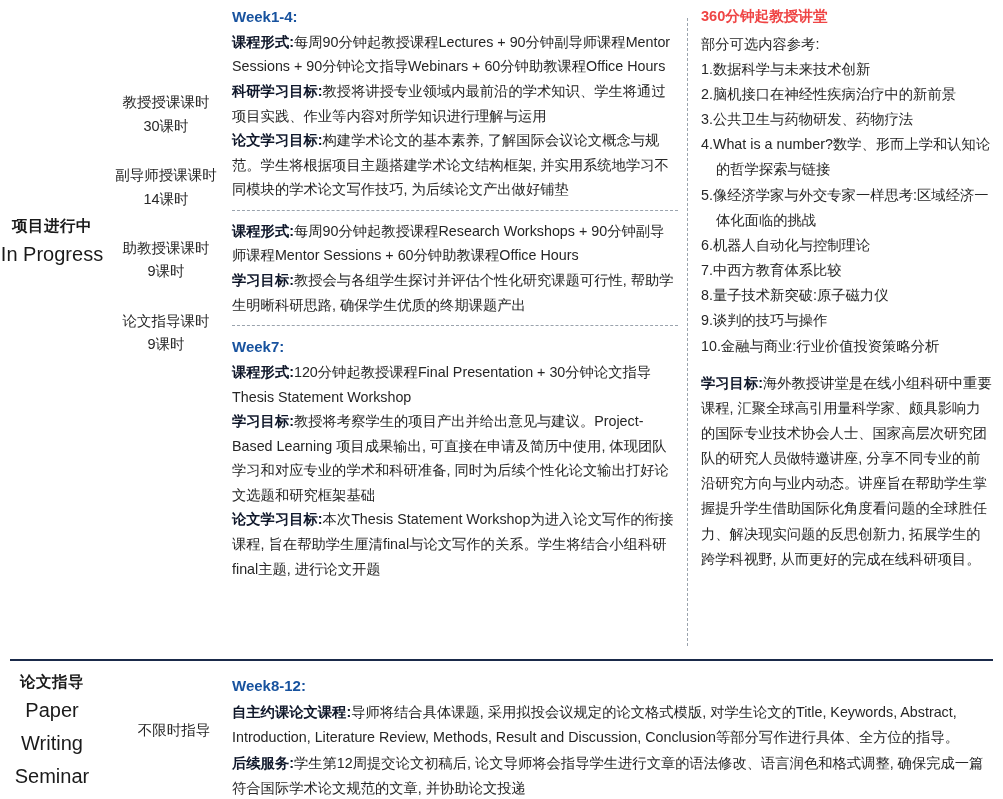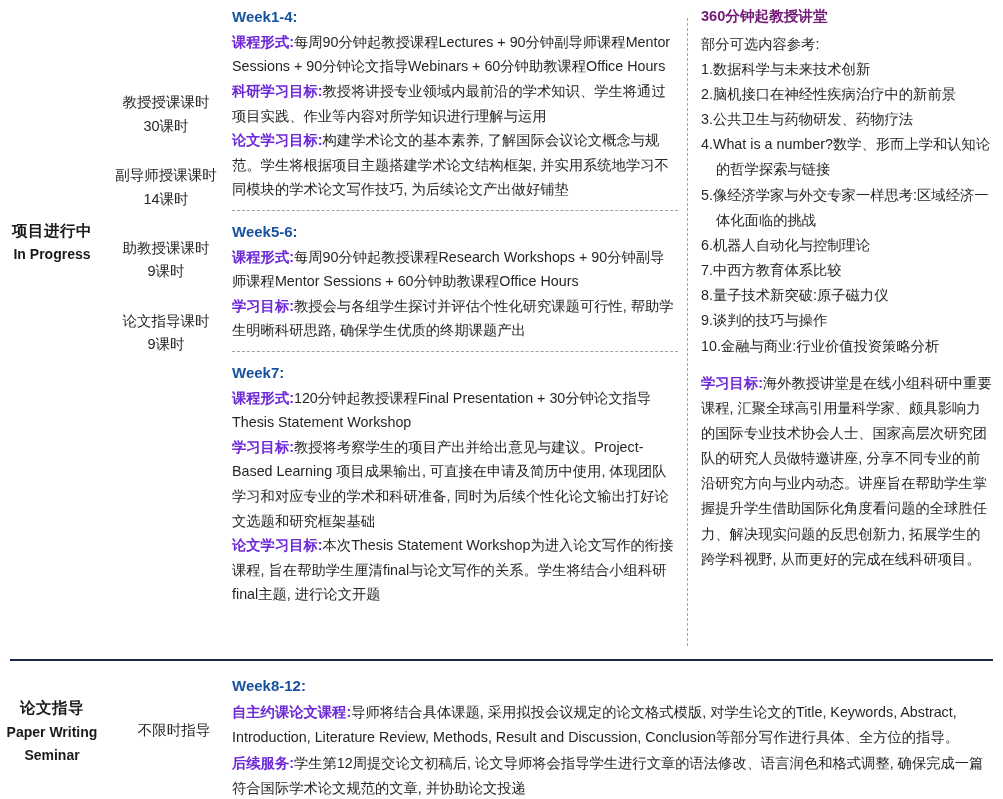--- a/index.html
+++ b/index.html
@@ -14,21 +14,21 @@
 
   
   .row1 { position: absolute; left: 0; top: 0; width: 1003px; height: 660px; }
 
   .label-col {
     position: absolute; left: 0; top: 0; width: 104px; height: 484px;
     display: flex; flex-direction: column; align-items: center; justify-content: center;
     text-align: center;
   }
   .label-cn { font-size: 15.5px; font-weight: bold; color: #1a1a1a; line-height: 1.65; letter-spacing: .5px; }
-  .label-en { font-size: 14px; font-weight: bold; color: #1a1a1a; line-height: 1.65; }
+  .label-en { font-size: 20px; font-weight: normal; color: #1a1a1a; line-height: 1.65; }
 
   .hours-col {
     position: absolute; left: 104px; top: 0; width: 124px; height: 660px;
     display: flex; flex-direction: column; justify-content: center; align-items: center;
     padding-bottom: 212px;
   }
   .hours-item { text-align: center; margin-bottom: 26px; font-size: 14.5px; color: #262626; line-height: 1.62; }
   .hours-item:last-child { margin-bottom: 0; }
   .hours-name { display: block; }
   .hours-value { display: block; }
@@ -65,22 +65,22 @@
     padding-bottom: 0; justify-content: center;
   }
   .row2 .hours-item { margin-bottom: 0; }
   .row2-content {
     position: absolute; left: 232px; top: 1px; width: 765px;
     font-size: 14.3px; line-height: 1.78; color: #262626;
   }
 
   
   .wk { font-weight: bold; color: #17529e; font-size: 15px; display: block; }
-  .hdr { font-weight: bold; color: #701a75; font-size: 14.6px; display: block; margin-bottom: 2px; }
-  .lbl { color: #6d28d9; font-weight: bold; }
+  .hdr { font-weight: bold; color: #ef4444; font-size: 14.6px; display: block; margin-bottom: 2px; }
+  .lbl { color: #0f172a; font-weight: bold; }
   .para { display: block; }
   .ol-item { display: block; padding-left: 15px; text-indent: -15px; }
   .gap { display: block; height: 12px; }
 </style>
 </head>
 <body>
 
 <div class="page">
 
   <div class="row1">
@@ -114,21 +114,20 @@
       <div>
         <span class="wk">Week1-4:</span>
         <span class="para"><span class="lbl">课程形式:</span><span>每周90分钟起教授课程Lectures + 90分钟副导师课程Mentor Sessions + 90分钟论文指导Webinars + 60分钟助教课程Office Hours</span></span>
         <span class="para"><span class="lbl">科研学习目标:</span><span>教授将讲授专业领域内最前沿的学术知识、学生将通过项目实践、作业等内容对所学知识进行理解与运用</span></span>
         <span class="para"><span class="lbl">论文学习目标:</span><span>构建学术论文的基本素养, 了解国际会议论文概念与规范。学生将根据项目主题搭建学术论文结构框架, 并实用系统地学习不同模块的学术论文写作技巧, 为后续论文产出做好铺垫</span></span>
       </div>
 
       <div class="hdash"></div>
 
       <div>
-        <span class="wk">Week5-6:</span>
         <span class="para"><span class="lbl">课程形式:</span><span>每周90分钟起教授课程Research Workshops + 90分钟副导师课程Mentor Sessions + 60分钟助教课程Office Hours</span></span>
         <span class="para"><span class="lbl">学习目标:</span><span>教授会与各组学生探讨并评估个性化研究课题可行性, 帮助学生明晰科研思路, 确保学生优质的终期课题产出</span></span>
       </div>
 
       <div class="hdash"></div>
 
       <div>
         <span class="wk">Week7:</span>
         <span class="para"><span class="lbl">课程形式:</span><span>120分钟起教授课程Final Presentation + 30分钟论文指导Thesis Statement Workshop</span></span>
         <span class="para"><span class="lbl">学习目标:</span><span>教授将考察学生的项目产出并给出意见与建议。Project-Based Learning 项目成果输出, 可直接在申请及简历中使用, 体现团队学习和对应专业的学术和科研准备, 同时为后续个性化论文输出打好论文选题和研究框架基础</span></span>

